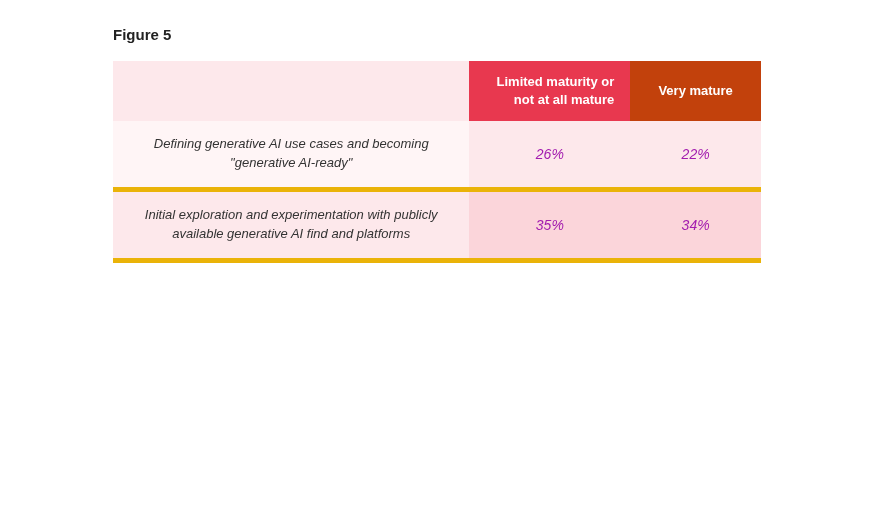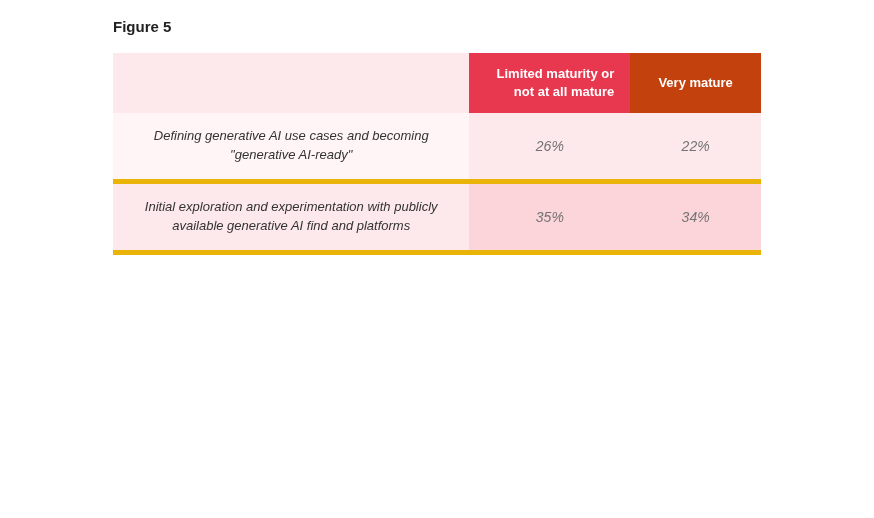--- a/index.html
+++ b/index.html
@@ -15,21 +15,21 @@
       height: 518px;
       display: flex;
       align-items: center;
       justify-content: center;
     }
 
     .page-container {
       width: 748px;
       height: 518px;
       background: #ffffff;
-      padding: 18px 50px;
+      padding: 26px 50px;
     }
 
     .figure-title {
       font-size: 15px;
       font-weight: bold;
       color: #222222;
       margin-bottom: 18px;
     }
 
     .table-wrapper {
@@ -83,21 +83,21 @@
 
     tbody tr td:first-child {
       text-align: center;
       background-color: #fff5f6;
     }
 
     tbody tr td.value-cell {
       text-align: center;
       background-color: #fde8eb;
       font-size: 14px;
-      color: #737373;
+      color: #a21caf;
     }
 
     tbody tr:nth-child(odd) td:first-child {
       background-color: #fff5f6;
     }
 
     tbody tr:nth-child(even) td:first-child {
       background-color: #fde8eb;
     }
 

